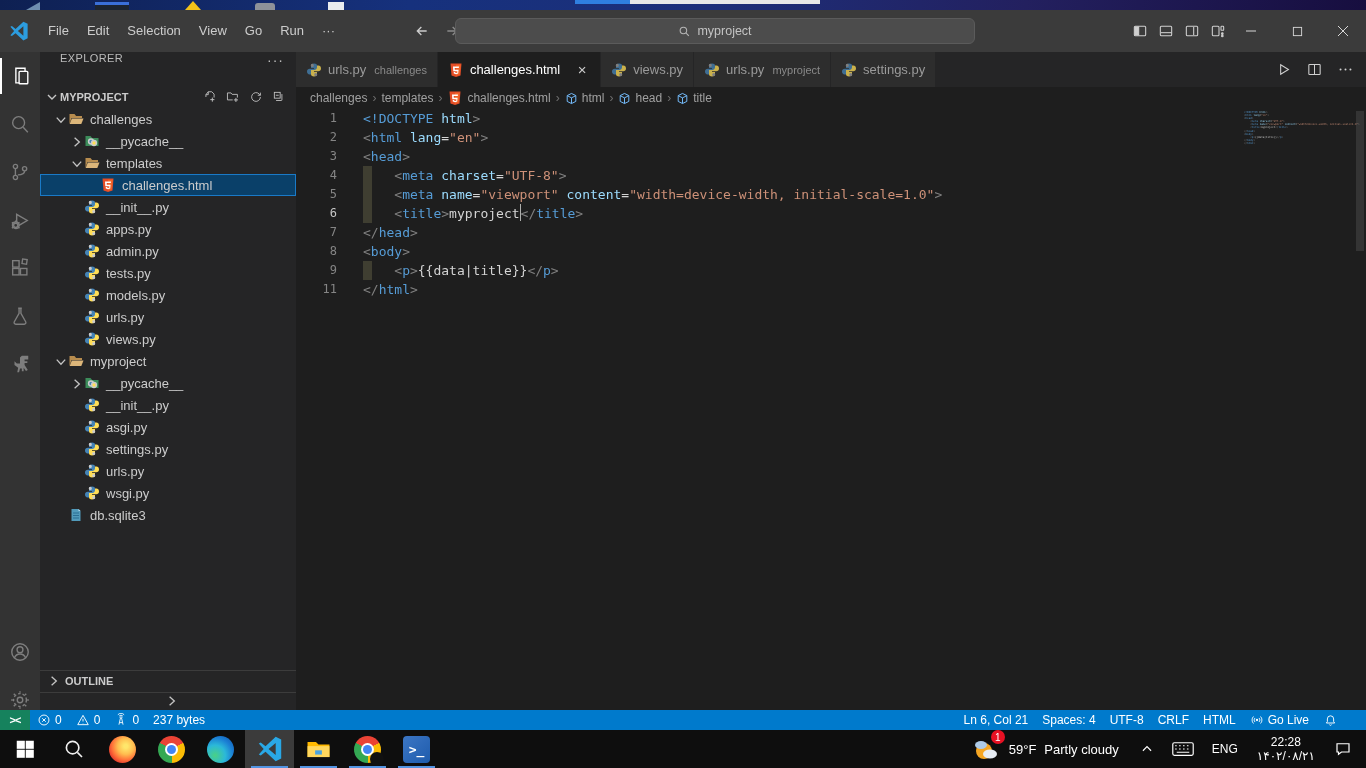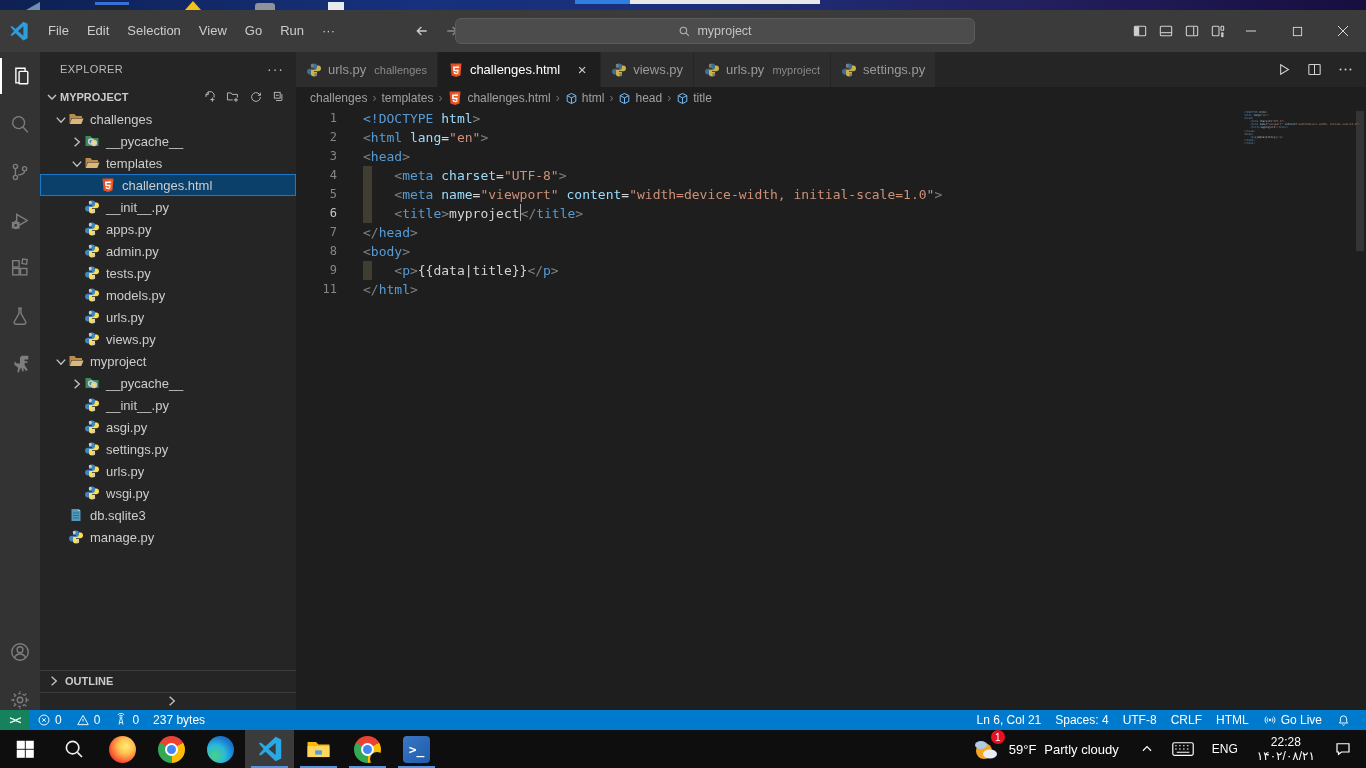--- a/index.html
+++ b/index.html
@@ -31,21 +31,21 @@
 
   
   #activitybar { left:0; top:52px; width:40px; height:658px; background:#333333; }
   .ab-item { position:relative; width:40px; height:48px; display:flex; align-items:center; justify-content:center; color:#7e7e7e; }
   .ab-item.active { color:#ffffff; }
   .ab-item.active:before { content:""; position:absolute; left:0; top:6px; bottom:6px; width:2px; background:#ffffff; }
   .ab-bottom { position:absolute; left:0; width:40px; }
 
   
   #sidebar { left:40px; top:52px; width:256px; height:658px; background:#252526; color:#cccccc; }
-  #sb-header { height:33px; display:flex; align-items:center; justify-content:space-between;
+  #sb-header { height:33px; display:flex; align-items:flex-start; justify-content:space-between;
     padding:0 12px 0 20px; font-size:11px; color:#bbbbbb; letter-spacing:.4px; }
   #sb-section { height:23px; display:flex; align-items:center; font-size:11px; font-weight:bold; color:#cccccc; padding-left:4px; }
   #sb-section .sec-actions { margin-left:auto; display:flex; gap:9px; padding-right:10px; color:#c5c5c5; }
   #tree { font-size:13px; }
   .tree-row { position:relative; height:22px; display:flex; align-items:center; }
   .tree-row.selected { background:#0a4069; outline:1px solid #1a7ac7; outline-offset:-1px; }
   .tree-chevron { width:16px; height:16px; color:#c5c5c5; flex:0 0 16px; display:flex; align-items:center; justify-content:center; }
   .tree-icon { width:16px; height:16px; flex:0 0 16px; margin-right:6px; display:flex; align-items:center; justify-content:center; }
   .tree-label { white-space:nowrap; color:#cccccc; }
   .sb-panel { position:absolute; left:0; width:256px; height:20px; border-top:1px solid #3c3c3c;
@@ -75,21 +75,21 @@
   #minimap { position:absolute; right:14px; top:2px; width:108px; font-family:"DejaVu Sans Mono", monospace;
     font-size:2.6px; line-height:3.1px; white-space:pre; opacity:.9; pointer-events:none; }
   #scrollbar-thumb { position:absolute; right:2px; top:2px; width:8px; height:140px; background:rgba(121,121,121,.25); }
 
   
   #statusbar { left:0; top:710px; width:1366px; height:20px; background:#007acc; color:#ffffff;
     display:flex; align-items:center; font-size:12px; }
   #remote-badge { width:30px; height:20px; background:#16825d; display:flex; align-items:center; justify-content:center;
     font-size:11px; font-weight:bold; letter-spacing:-1px; }
   .sb-item { display:flex; align-items:center; gap:4px; padding:0 7px; height:20px; }
-  #sb-right { margin-left:auto; display:flex; align-items:center; padding-right:8px; }
+  #sb-right { margin-left:auto; display:flex; align-items:center; padding-right:21px; }
 
   
   #taskbar { left:0; top:730px; width:1366px; height:38px; background:#0e0e0e; display:flex; align-items:stretch; }
   .tb-tile { position:relative; width:49px; display:flex; align-items:center; justify-content:center; }
   .tb-tile.active-app { background:#3b3b3b; }
   .tb-tile.running:after { content:""; position:absolute; left:6px; right:6px; bottom:0; height:2.5px; background:#5294e2; }
   #tray { margin-left:auto; display:flex; align-items:center; gap:0; color:#ffffff; }
   #weather { display:flex; align-items:center; gap:8px; padding:0 12px; font-size:13px; }
   #weather-icon-wrap { position:relative; width:30px; height:30px; }
   #weather-badge { position:absolute; right:-4px; top:-4px; width:14px; height:14px; border-radius:50%;
@@ -517,31 +517,20 @@
         <div class="tree-row" style="padding-left: 28px;">
           <span class="tree-icon">
             <svg width="16" height="16" viewBox="0 0 16 16" fill="none" stroke="currentColor" stroke-width="1.5">
               <path fill="#519aba" stroke="none" d="M3.5 2h7l2 2v10h-9z"></path>
               <path fill="#bcdcf0" stroke="none" d="M10.5 2l2 2h-2z"></path>
               <path d="M5 6h6M5 8.5h6M5 11h6" stroke="#2b6e94" stroke-width="1"></path>
             </svg>
           </span>
           <span class="tree-label">db.sqlite3</span>
         </div>
-        <div class="tree-row" style="padding-left: 28px;">
-          <span class="tree-icon">
-            <svg width="16" height="16" viewBox="0 0 16 16" fill="none" stroke="currentColor" stroke-width="1.5">
-              <path fill="#4584b6" stroke="none" d="M8 1.5c-2 0-3 .9-3 2.2V6h3v.8H3.7C2.2 6.8 1 7.8 1 9.6c0 1.7 1 2.9 2.6 2.9H5v-1.8C5 9.2 6.2 8 7.7 8H11V3.7c0-1.3-1-2.2-3-2.2z"></path>
-              <path fill="#ffde57" stroke="none" d="M8 14.5c2 0 3-.9 3-2.2V10H8v-.8h4.3c1.5 0 2.7-1 2.7-2.8 0-1.7-1-2.9-2.6-2.9H11v1.8C11 6.8 9.8 8 8.3 8H5v4.3c0 1.3 1 2.2 3 2.2z"></path>
-              <circle cx="6.3" cy="3.4" r=".8" fill="#fff"></circle>
-              <circle cx="9.7" cy="12.6" r=".8" fill="#fff"></circle>
-            </svg>
-          </span>
-          <span class="tree-label">manage.py</span>
-        </div>
       </div>
     <div id="sb-panels">
         <div class="sb-panel" style="top: 618px;">
           <span>
             <svg width="15" height="15" viewBox="0 0 16 16" fill="none" stroke="#c5c5c5" stroke-width="1.4">
               <path d="M6 4l5 4.5L6 13"></path>
             </svg>
           </span>
           <span>OUTLINE</span>
         </div>

